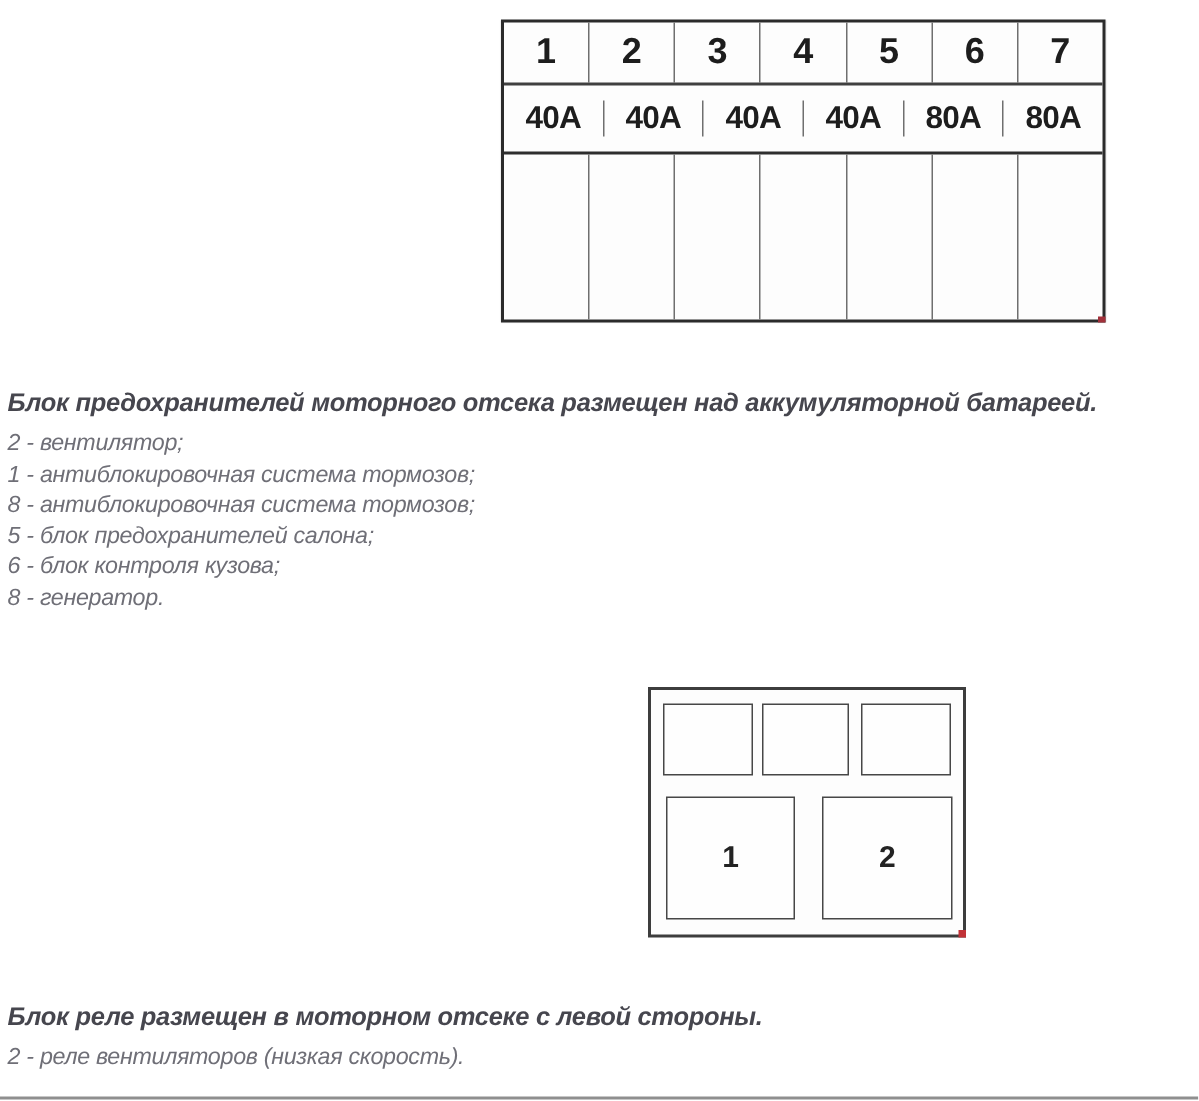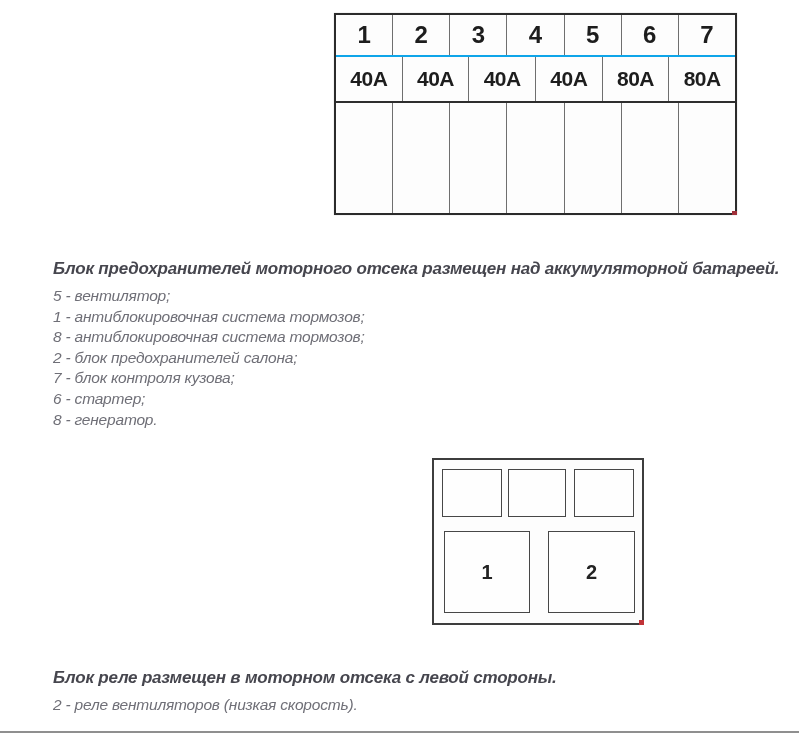--- a/index.html
+++ b/index.html
@@ -20,21 +20,21 @@
     width: 399px;
     height: 198px;
     border: 2px solid #2b2b2b;
     background: #fdfdfd;
     display: flex;
     flex-direction: column;
     box-shadow: 0 0 1px rgba(0,0,0,0.25);
   }
   .fuse-row { display: flex; width: 100%; }
   .fuse-row-numbers { height: 40px; }
-  .fuse-row-amps { height: 44px; border-top: 2px solid #0ea5e9; }
+  .fuse-row-amps { height: 44px; border-top: 2px solid #404040; align-items: center; }
   .fuse-row-empty { flex: 1; border-top: 2px solid #2e2e2e; }
   .fuse-cell {
     flex: 1;
     display: flex;
     align-items: center;
     justify-content: center;
     color: #1d1d1d;
     font-weight: bold;
   }
   .fuse-cell + .fuse-cell { border-left: 1px solid #6f6f6f; }
@@ -43,21 +43,21 @@
   .table-red-mark {
     position: absolute;
     right: -2px;
     bottom: -2px;
     width: 5px;
     height: 4px;
     background: #a1303a;
   }
 
   
-  .text-section { position: absolute; left: 5px; right: 4px; margin-left: 48px; }
+  .text-section { position: absolute; left: 5px; right: 4px; }
   .section-fuses { top: 259px; }
   .section-relays { top: 668px; }
   .section-title {
     font-size: 17px;
     font-weight: bold;
     font-style: italic;
     color: #46464e;
     line-height: 20px;
     letter-spacing: -0.2px;
   }
@@ -146,45 +146,44 @@
       <div class="fuse-cell"></div>
       <div class="fuse-cell"></div>
       <div class="fuse-cell"></div>
     </div>
     <div class="table-red-mark"></div>
   </div>
 
   <div class="text-section section-fuses">
     <div class="section-title">Блок предохранителей моторного отсека размещен над аккумуляторной батареей.</div>
     <div class="section-items">
-      <div class="section-item">5 - вентилятор;</div>
+      <div class="section-item">2 - вентилятор;</div>
       <div class="section-item">1 - антиблокировочная система тормозов;</div>
       <div class="section-item">8 - антиблокировочная система тормозов;</div>
-      <div class="section-item">2 - блок предохранителей салона;</div>
-      <div class="section-item">7 - блок контроля кузова;</div>
-      <div class="section-item">6 - стартер;</div>
+      <div class="section-item">5 - блок предохранителей салона;</div>
+      <div class="section-item">6 - блок контроля кузова;</div>
       <div class="section-item">8 - генератор.</div>
     </div>
   </div>
 
   <div class="relay-diagram">
     <div class="relay-box relay-small-1"></div>
     <div class="relay-box relay-small-2"></div>
     <div class="relay-box relay-small-3"></div>
     <div class="relay-box relay-big relay-big-1">
       <span>1</span>
     </div>
     <div class="relay-box relay-big relay-big-2">
       <span>2</span>
     </div>
     <div class="relay-red-mark"></div>
   </div>
 
   <div class="text-section section-relays">
-    <div class="section-title">Блок реле размещен в моторном отсека с левой стороны.</div>
+    <div class="section-title">Блок реле размещен в моторном отсеке с левой стороны.</div>
     <div class="section-items">
       <div class="section-item">2 - реле вентиляторов (низкая скорость).</div>
     </div>
   </div>
 
   <div class="bottom-divider"></div>
 
 </div>
 
 </body></html>

